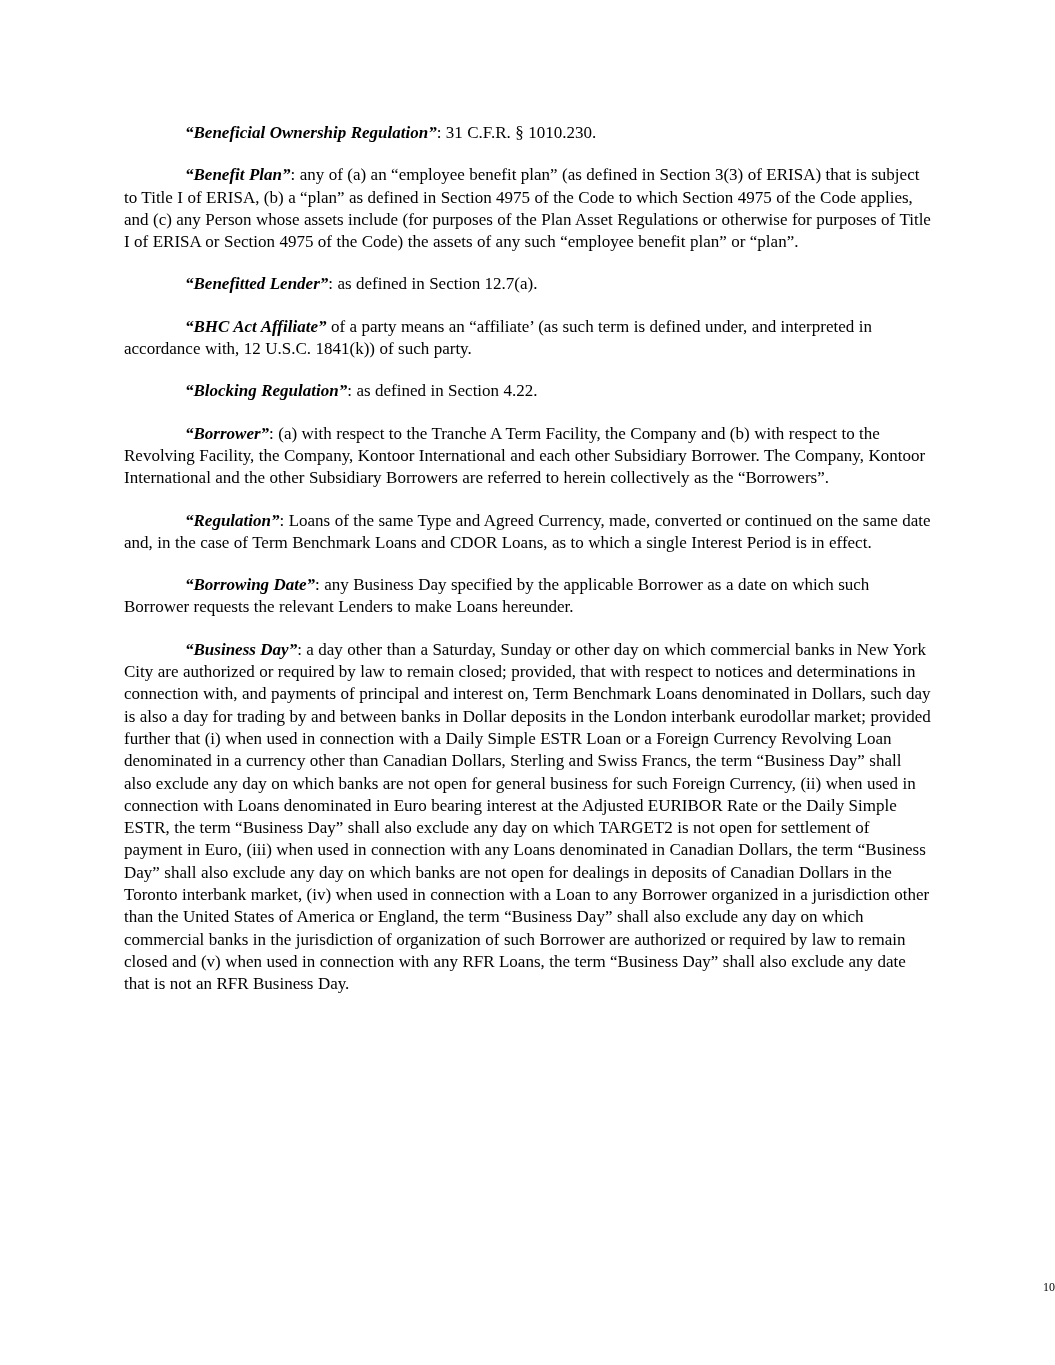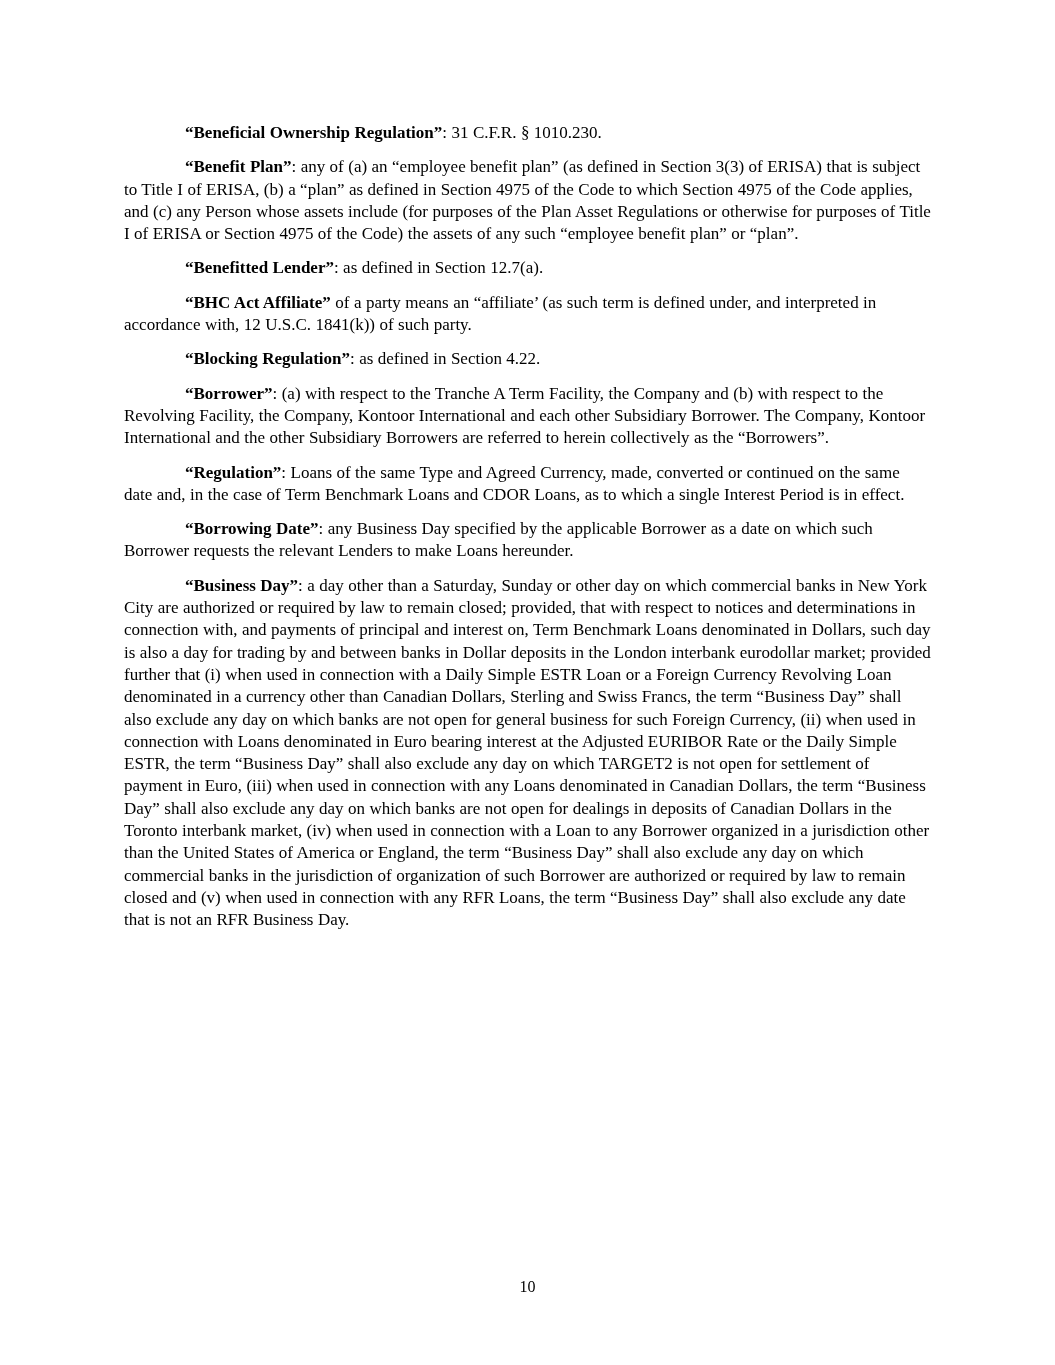--- a/index.html
+++ b/index.html
@@ -28,32 +28,33 @@
   }
   .content p {
     margin: 0;
     font-size: 17px;
     line-height: 22.3px;
     text-indent: 61px;
     text-align: left;
     word-spacing: 0.2px;
   }
   .content p + p {
-    margin-top: 12px;
+    margin-top: 20px;
   }
   .content b {
     font-weight: bold;
+    font-style: italic;
   }
   .footer {
     position: absolute;
     top: 1276px;
     left: 0;
     width: 1055px;
-    text-align: center;
-    font-size: 16px;
+    text-align: right;
+    font-size: 12px;
     line-height: 22px;
   }
 </style>
 </head>
 <body>
 
 <div class="sheet">
   <div class="content">
     <p><b>“Beneficial Ownership Regulation”</b><span>: 31 C.F.R. § 1010.230.</span></p>
     <p><b>“Benefit Plan”</b><span>: any of (a) an “employee benefit plan” (as defined in Section 3(3) of ERISA) that is subject to Title I of ERISA, (b) a “plan” as defined in Section 4975 of the Code to which Section 4975 of the Code applies, and (c) any Person whose assets include (for purposes of the Plan Asset Regulations or otherwise for purposes of Title I of ERISA or Section 4975 of the Code) the assets of any such “employee benefit plan” or “plan”.</span></p>

